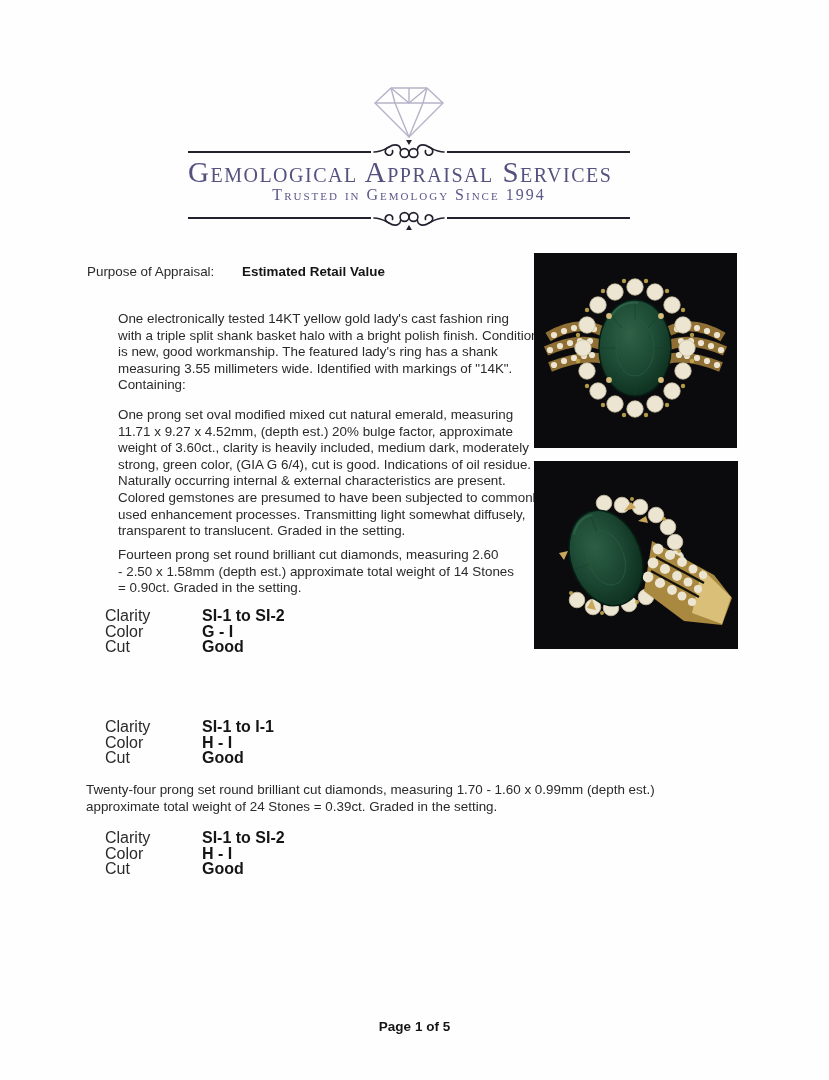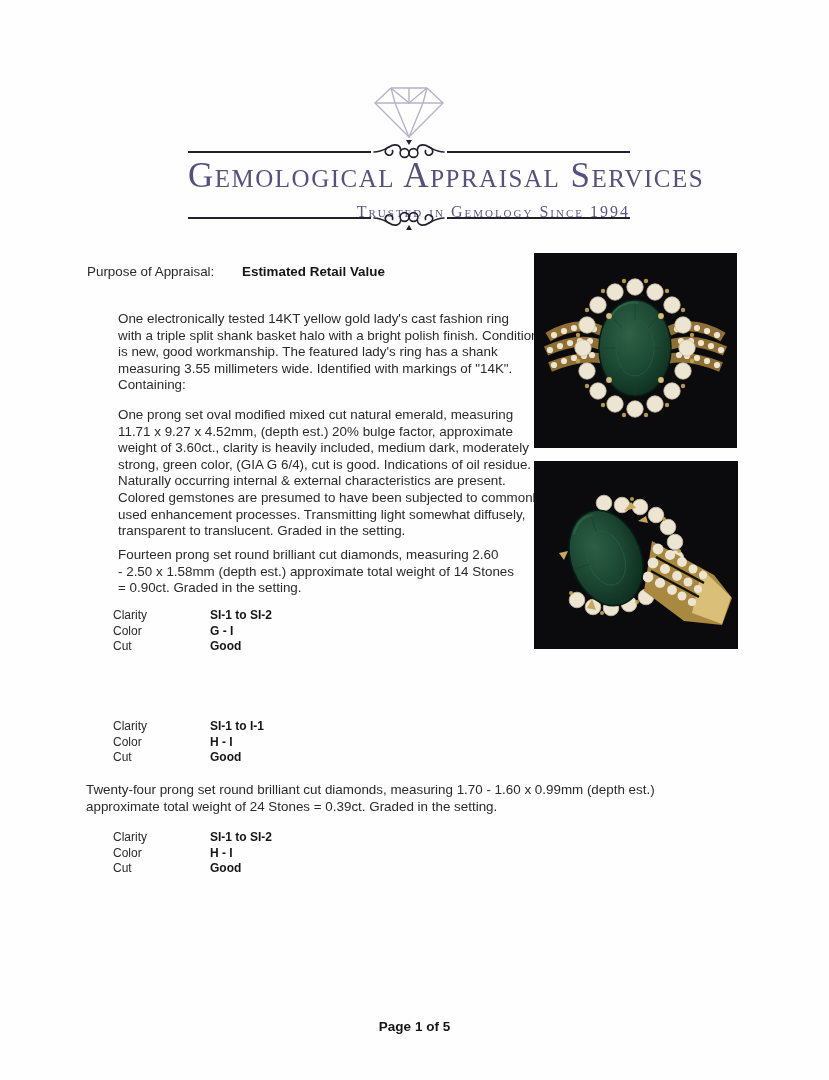--- a/index.html
+++ b/index.html
@@ -28,40 +28,40 @@
   .logo .diamond{position:absolute;left:50%;top:0;transform:translateX(-50%);}
   .rule-row{position:absolute;left:0;width:100%;height:26px;display:flex;align-items:center;}
   .rule-row.top{top:55px;}
   .rule-row.bottom{top:121px;}
   .rule-line{flex:1;height:2px;background:var(--rule_ink);}
   .flourish{flex:0 0 auto;margin:0 2px;}
   .flourish.flip{transform:scaleY(-1);}
   .brand-title{
     position:absolute;top:72px;left:0;width:100%;text-align:left;
     font-family:"Liberation Serif","DejaVu Serif",serif;
-    font-variant:small-caps;font-size:35px;letter-spacing:1.5px;
+    font-variant:small-caps;font-size:29px;letter-spacing:1.5px;
     color:var(--brand_purple);white-space:nowrap;
   }
   .brand-tagline{
-    position:absolute;top:119px;left:0;width:100%;text-align:right;
+    position:absolute;top:102px;left:0;width:100%;text-align:center;
     font-family:"Liberation Serif","DejaVu Serif",serif;
     font-variant:small-caps;font-size:16px;letter-spacing:2px;
     color:var(--tagline_purple);white-space:nowrap;
   }
   
   .meta{position:absolute;left:87px;top:263px;font-size:13.4px;line-height:17px;}
   .meta-row .m-label{display:inline-block;width:155px;}
   .meta-row .m-value{font-weight:bold;color:var(--text_bold);}
   .para{
     position:absolute;left:87px;font-size:13.4px;line-height:16.6px;
     white-space:pre-line;color:var(--text);
   }
   .para.wide{left:86px;width:660px;}
   .para.col{width:475px;margin-left:31px;}
-  .grade-table{position:absolute;left:113px;font-size:12px;line-height:15.7px;}
+  .grade-table{position:absolute;left:105px;font-size:16px;line-height:15.7px;}
   .grade-table .g-label{display:inline-block;width:97px;}
   .grade-table .g-value{font-weight:bold;color:var(--text_bold);}
   
   .photo{position:absolute;left:534px;background:var(--photo_bg);}
   .photo svg{display:block;}
   
   .footer-line{
     position:absolute;left:0;width:829px;text-align:center;
     font-size:13.5px;font-weight:bold;color:var(--text_bold);
   }

